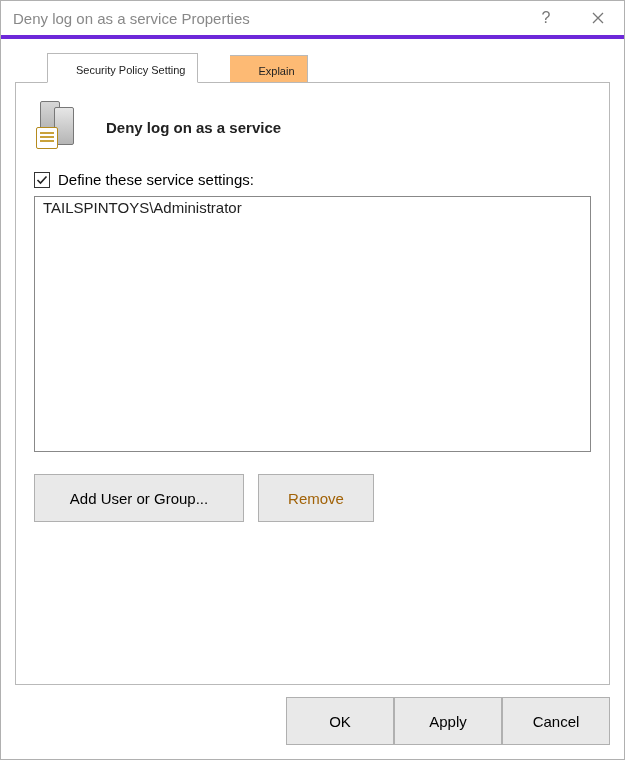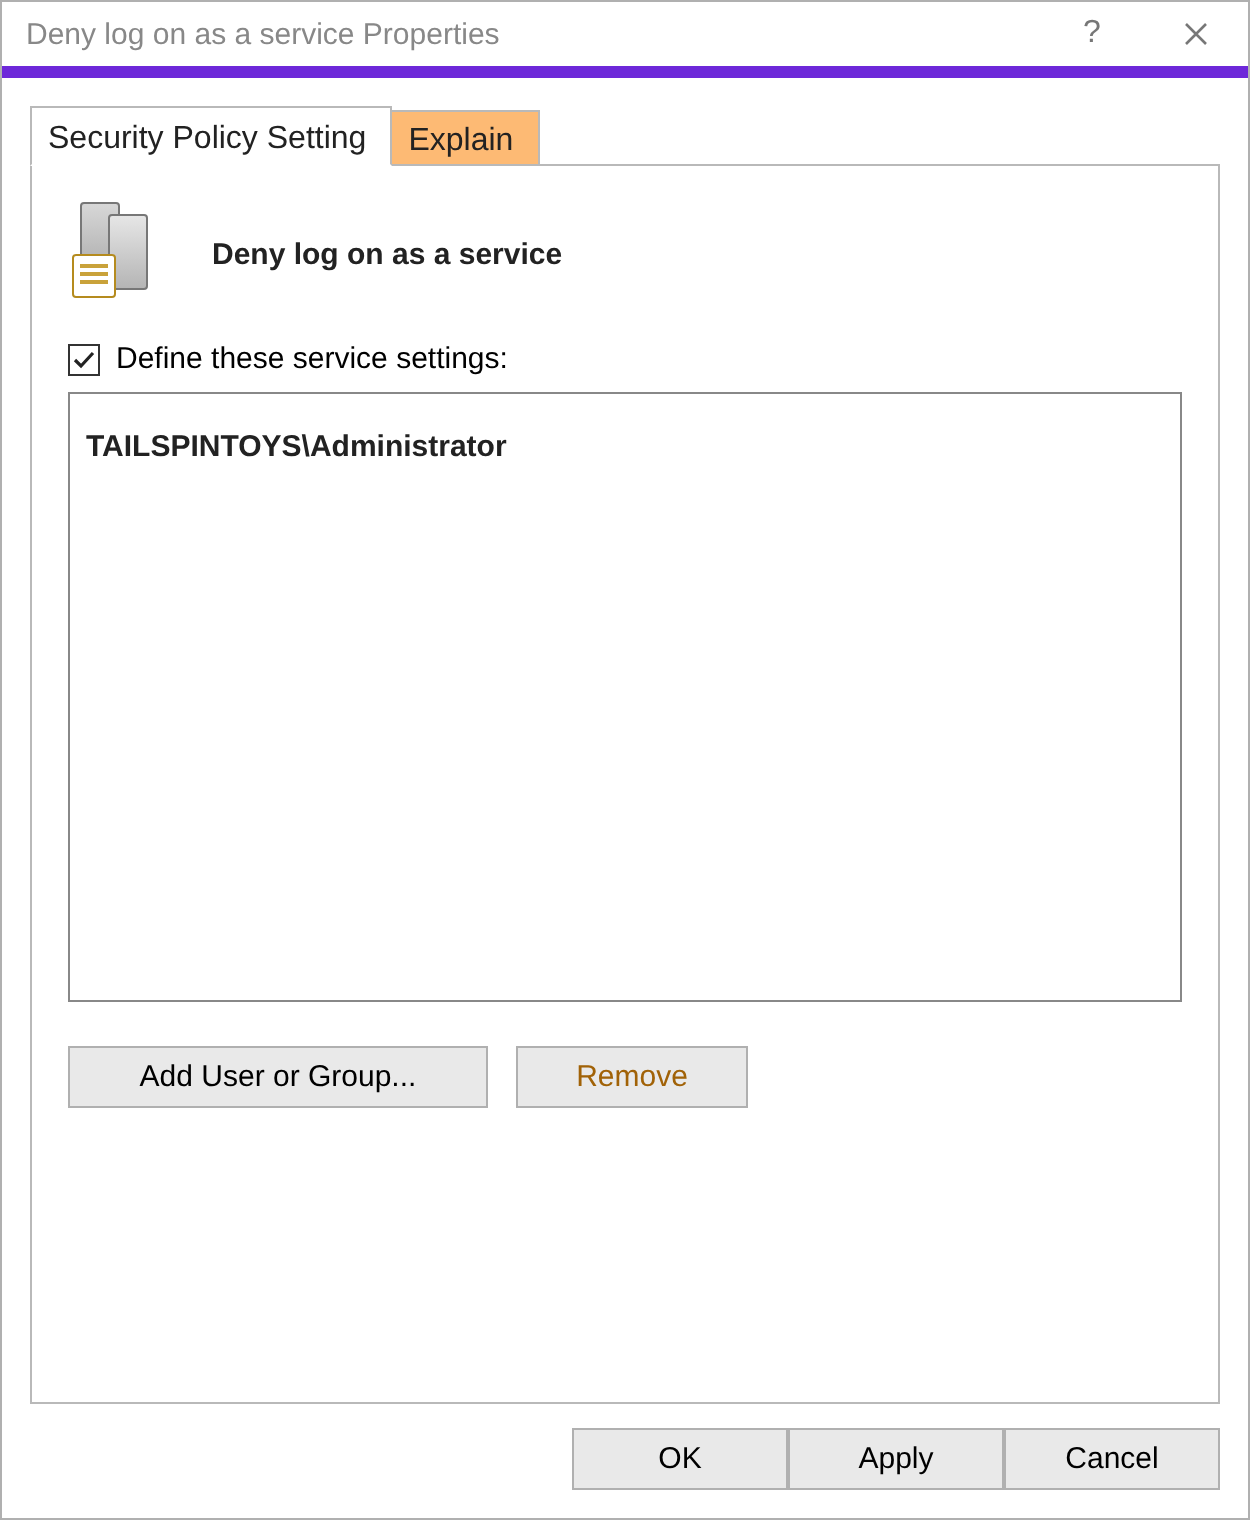--- a/index.html
+++ b/index.html
@@ -21,21 +21,21 @@
       display: flex;
       flex-direction: column;
       background: #fff;
     }
     .titlebar {
       height: 38px;
       display: flex;
       align-items: center;
       padding: 0 0 0 12px;
       background: #fff;
-      border-bottom: 6px solid #6d28d9;
+      border-bottom: 4px solid #6d28d9;
       color: #888;
       font-size: 15px;
     }
     .titlebar .title {
       flex: 1;
     }
     .titlebar .caption-btn {
       width: 52px;
       height: 38px;
       display: flex;
@@ -54,28 +54,28 @@
     .tabs {
       display: flex;
       height: 30px;
       position: relative;
       z-index: 2;
       margin-bottom: -1px;
     }
     .tab {
       border: 1px solid #b9b9b9;
       border-bottom: none;
-      padding: 4px 12px 0 8px;
-      font-size: 16px;
+      padding: 4px 12px 0 28px;
+      font-size: 11px;
       color: #222;
       background: #fff;
       margin-right: 0;
       position: relative;
       height: 29px;
-      display:flex;align-items:center;
+      display:flex;align-items:center;margin-left:32px;
     }
     .tab.inactive {
       top: 2px;
       height: 27px;
       background: #fdba74;
       border-left: none;
     }
     .tab.active {
       border-bottom: 1px solid #fff;
       height: 30px;
@@ -114,34 +114,33 @@
       border: 1px solid #333;
       margin-right: 8px;
       display: flex;
       align-items: center;
       justify-content: center;
       font-size: 14px;
       line-height: 1;
     }
     .listbox {
       border: 1px solid #888;
-      height: 305px;
-      padding: 18px 8px;
+      height: 256px;
+      padding: 2px 8px;
       font-size: 15px;
       color: #222;
       overflow: auto;
       margin-bottom: 22px;
-      font-weight: bold;
     }
     .action-buttons {
       display: flex;
       gap: 14px;
     }
     .btn {
-      height: 31px;
+      height: 48px;
       font-size: 15px;
       border: 1px solid #b0b0b0;
       background: #e9e9e9;
       display: flex;
       align-items: center;
       justify-content: center;
       padding: 0;
     }
     .btn.w-large { width: 210px; }
     .btn.w-med { width: 116px; }

